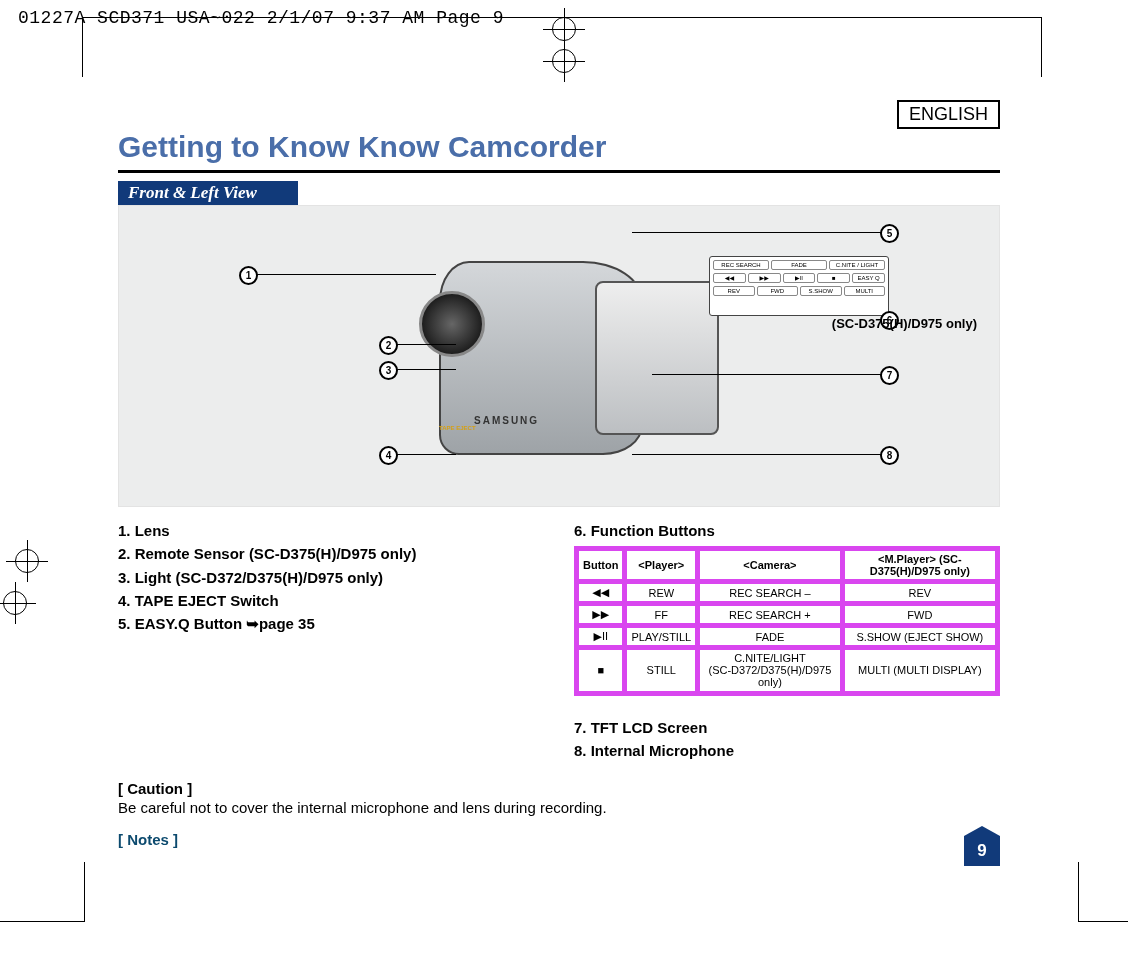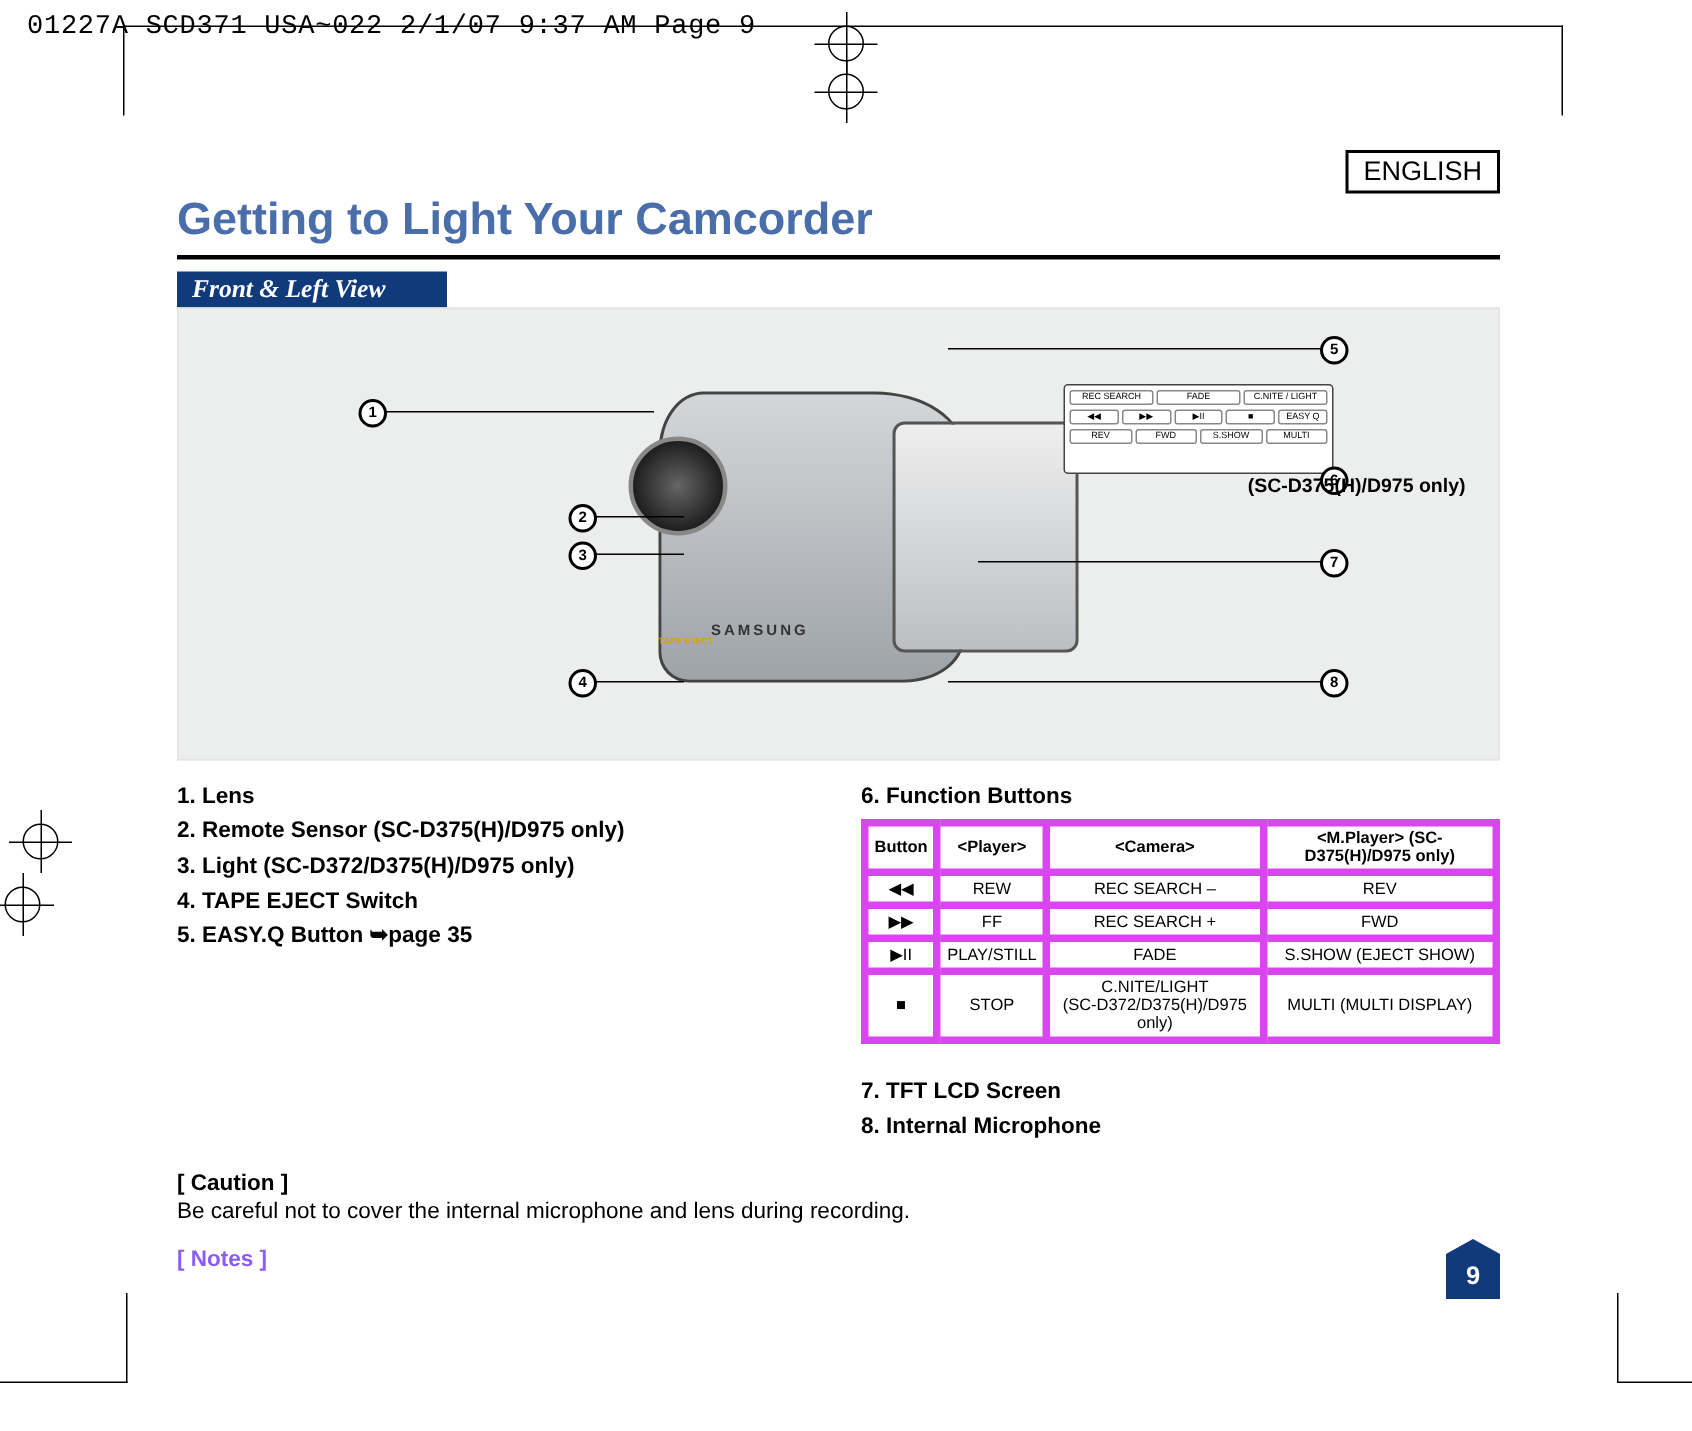--- a/index.html
+++ b/index.html
@@ -48,21 +48,21 @@
   .partlist{font-size:15px;font-weight:bold;line-height:1.55;margin:0;padding:0;list-style:none}
   .partlist li{margin:0}
 
   .functable{border-collapse:collapse;width:100%;font-size:11px;margin-top:4px}
   .functable th,.functable td{border:5px solid #d946ef;text-align:center;padding:2px 4px;vertical-align:middle}
   .functable th{font-weight:bold}
   .btnicon{font-family:Arial;display:inline-block}
 
   .caution-head{font-size:15px;font-weight:bold;margin-top:18px}
   .plain{font-size:15px;line-height:1.45;margin:0}
-  .notes-head{font-size:15px;font-weight:bold;color:#8b5cf6;margin-top:12px}
+  .notes-head{font-size:15px;font-weight:bold;color:#0c4a6e;margin-top:12px}
   .bul{font-size:15px;line-height:1.55;margin:0;padding-left:18px}
   .bul li{list-style:none;position:relative}
   .bul li::before{content:"■";position:absolute;left:-18px;font-size:10px;top:4px}
 
   .pagenum{position:absolute;right:0;bottom: -18px}
   .pgbadge{width:36px;height:30px;background:#113a7a;color:#fff;font-weight:bold;font-size:17px;display:flex;align-items:center;justify-content:center;position:relative}
   .pgbadge::before{content:"";position:absolute;top:-10px;left:0;width:0;height:0;border-left:18px solid transparent;border-right:18px solid transparent;border-bottom:10px solid #113a7a}
 </style>
 </head>
 <body>
@@ -82,21 +82,21 @@
       <div class="circ"></div>
     </div>
   <div class="reg-right reg">
       <div class="circ"></div>
     </div>
   <div class="crop-bottom-left"></div>
   <div class="crop-bottom-right"></div>
 
   <div class="content">
     <div class="langbox">ENGLISH</div>
-    <div class="title">Getting to Light Your Camcorder</div>
+    <div class="title">Getting to Know Know Camcorder</div>
     <div class="title-rule"></div>
     <div class="subhead">Front &amp; Left View</div>
 
     <div class="diagram">
       <div class="cam">
         <div class="cam-body"></div>
         <div class="cam-lens"></div>
         <div class="cam-screen"></div>
         <div class="cam-brand">SAMSUNG</div>
         <div class="cam-tape">TAPE
@@ -181,21 +181,21 @@
               <td>FWD</td>
             </tr>
             <tr>
               <td><span class="btnicon">▶II</span></td>
               <td>PLAY/STILL</td>
               <td>FADE</td>
               <td>S.SHOW (EJECT SHOW)</td>
             </tr>
             <tr>
               <td><span class="btnicon">■</span></td>
-              <td>STOP</td>
+              <td>STILL</td>
               <td style="white-space:pre-line;line-height:1.1">C.NITE/LIGHT
 (SC-D372/D375(H)/D975 only)</td>
               <td>MULTI (MULTI DISPLAY)</td>
             </tr>
           </tbody>
         </table>
         <ul class="partlist" style="margin-top:20px">
           <li>7.  TFT LCD Screen</li>
           <li>8.  Internal Microphone</li>
         </ul>

